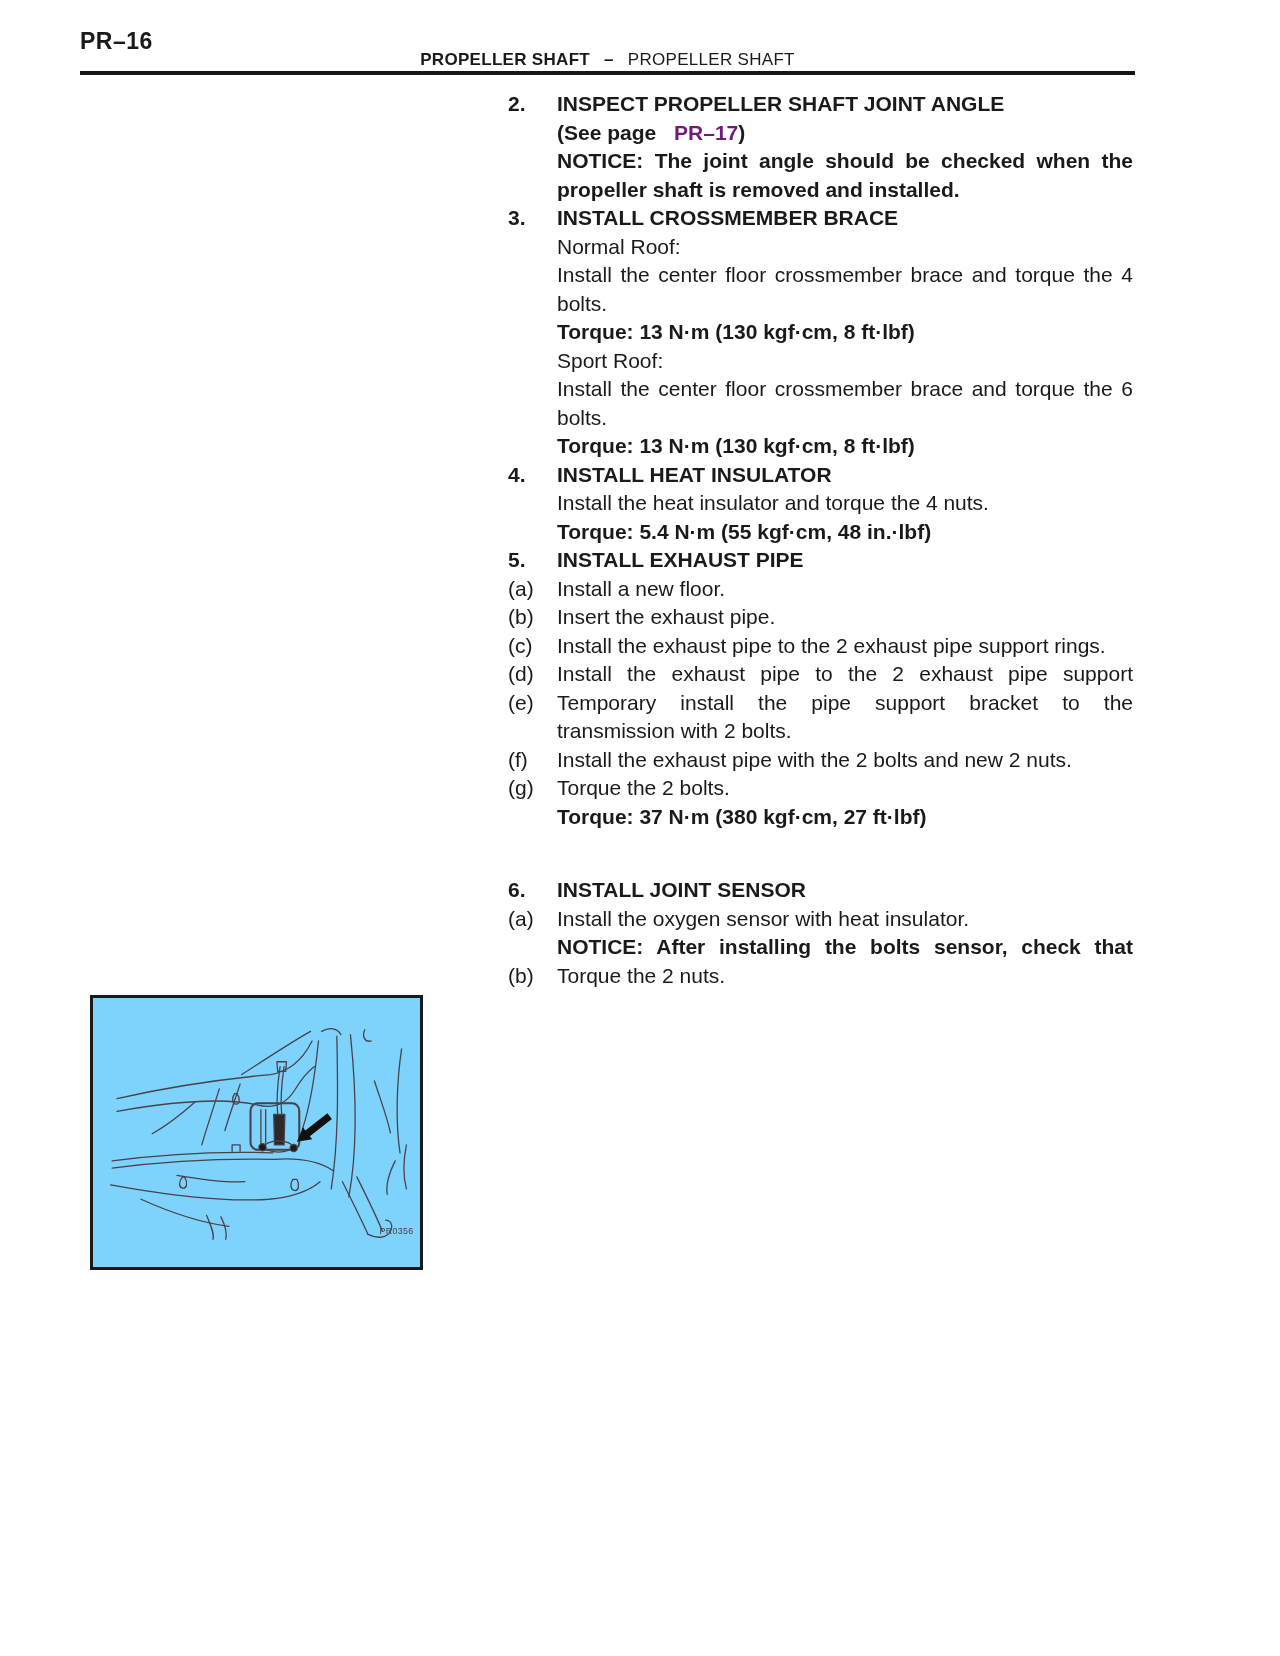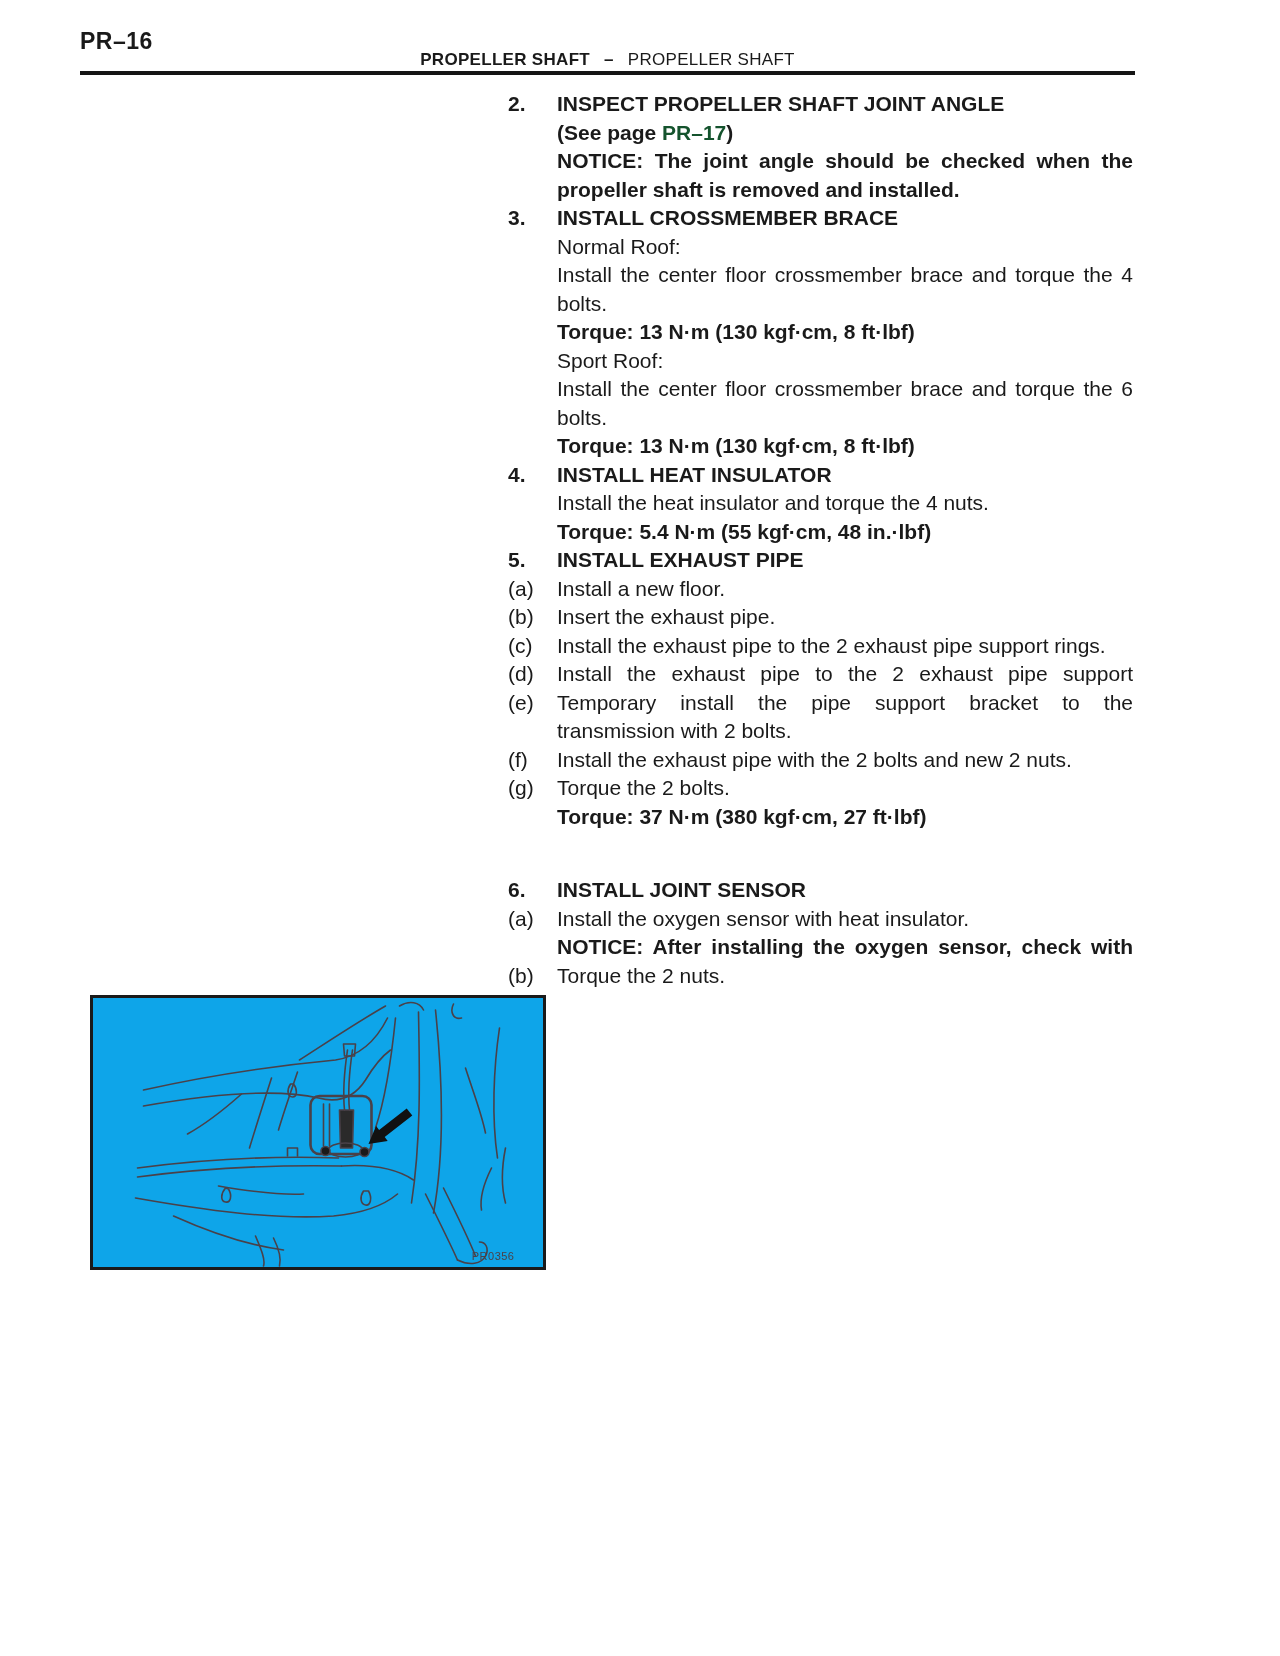--- a/index.html
+++ b/index.html
@@ -26,24 +26,24 @@
     position:absolute; left:508px; top:90px; width:625px;
     font-size:21px; line-height:28.5px;
   }
   .line { display:flex; }
   .marker { width:49px; flex:none; }
   .txt { flex:1; min-width:0; }
   .step { font-weight:bold; }
   .b { font-weight:bold; }
   .jl { text-align:justify; text-align-last:justify; }
   .gap-before { margin-top:45px; }
-  .link { color:#14532d; text-decoration:none; cursor:pointer; }
+  .link { color:#701a75; text-decoration:none; cursor:pointer;margin-left:12px; }
   .figure {
-    position:absolute; left:90px; top:995px; width:456px; height:275px;
-    border:3px solid #1a1a1a; box-sizing:border-box; background:#0ea5e9;
+    position:absolute; left:90px; top:995px; width:333px; height:275px;
+    border:3px solid #1a1a1a; box-sizing:border-box; background:#7dd3fc;
   }
   .figure svg { display:block; width:100%; height:100%; }
 </style>
 </head>
 <body>
 
 <div class="page-number">PR–16</div>
 
 <div class="running-header">
   <span class="sec-bold">PROPELLER SHAFT</span><span class="sep">–</span><span>PROPELLER SHAFT</span>
@@ -165,21 +165,21 @@
   <div class="line step gap-before">
     <span class="marker">6.</span>
     <span class="txt">INSTALL JOINT SENSOR</span>
   </div>
   <div class="line">
     <span class="marker">(a)</span>
     <span class="txt">Install the oxygen sensor with heat insulator.</span>
   </div>
   <div class="line">
     <span class="marker"></span>
-    <span class="txt b jl">NOTICE: After installing the oxygen sensor, check with</span>
+    <span class="txt b jl">NOTICE: After installing the bolts sensor, check that</span>
   </div>
   <div class="line">
     <span class="marker">(b)</span>
     <span class="txt">Torque the 2 nuts.</span>
   </div>
 
 </div>
 
 <div class="figure">
   <svg viewBox="0 0 409 269">

